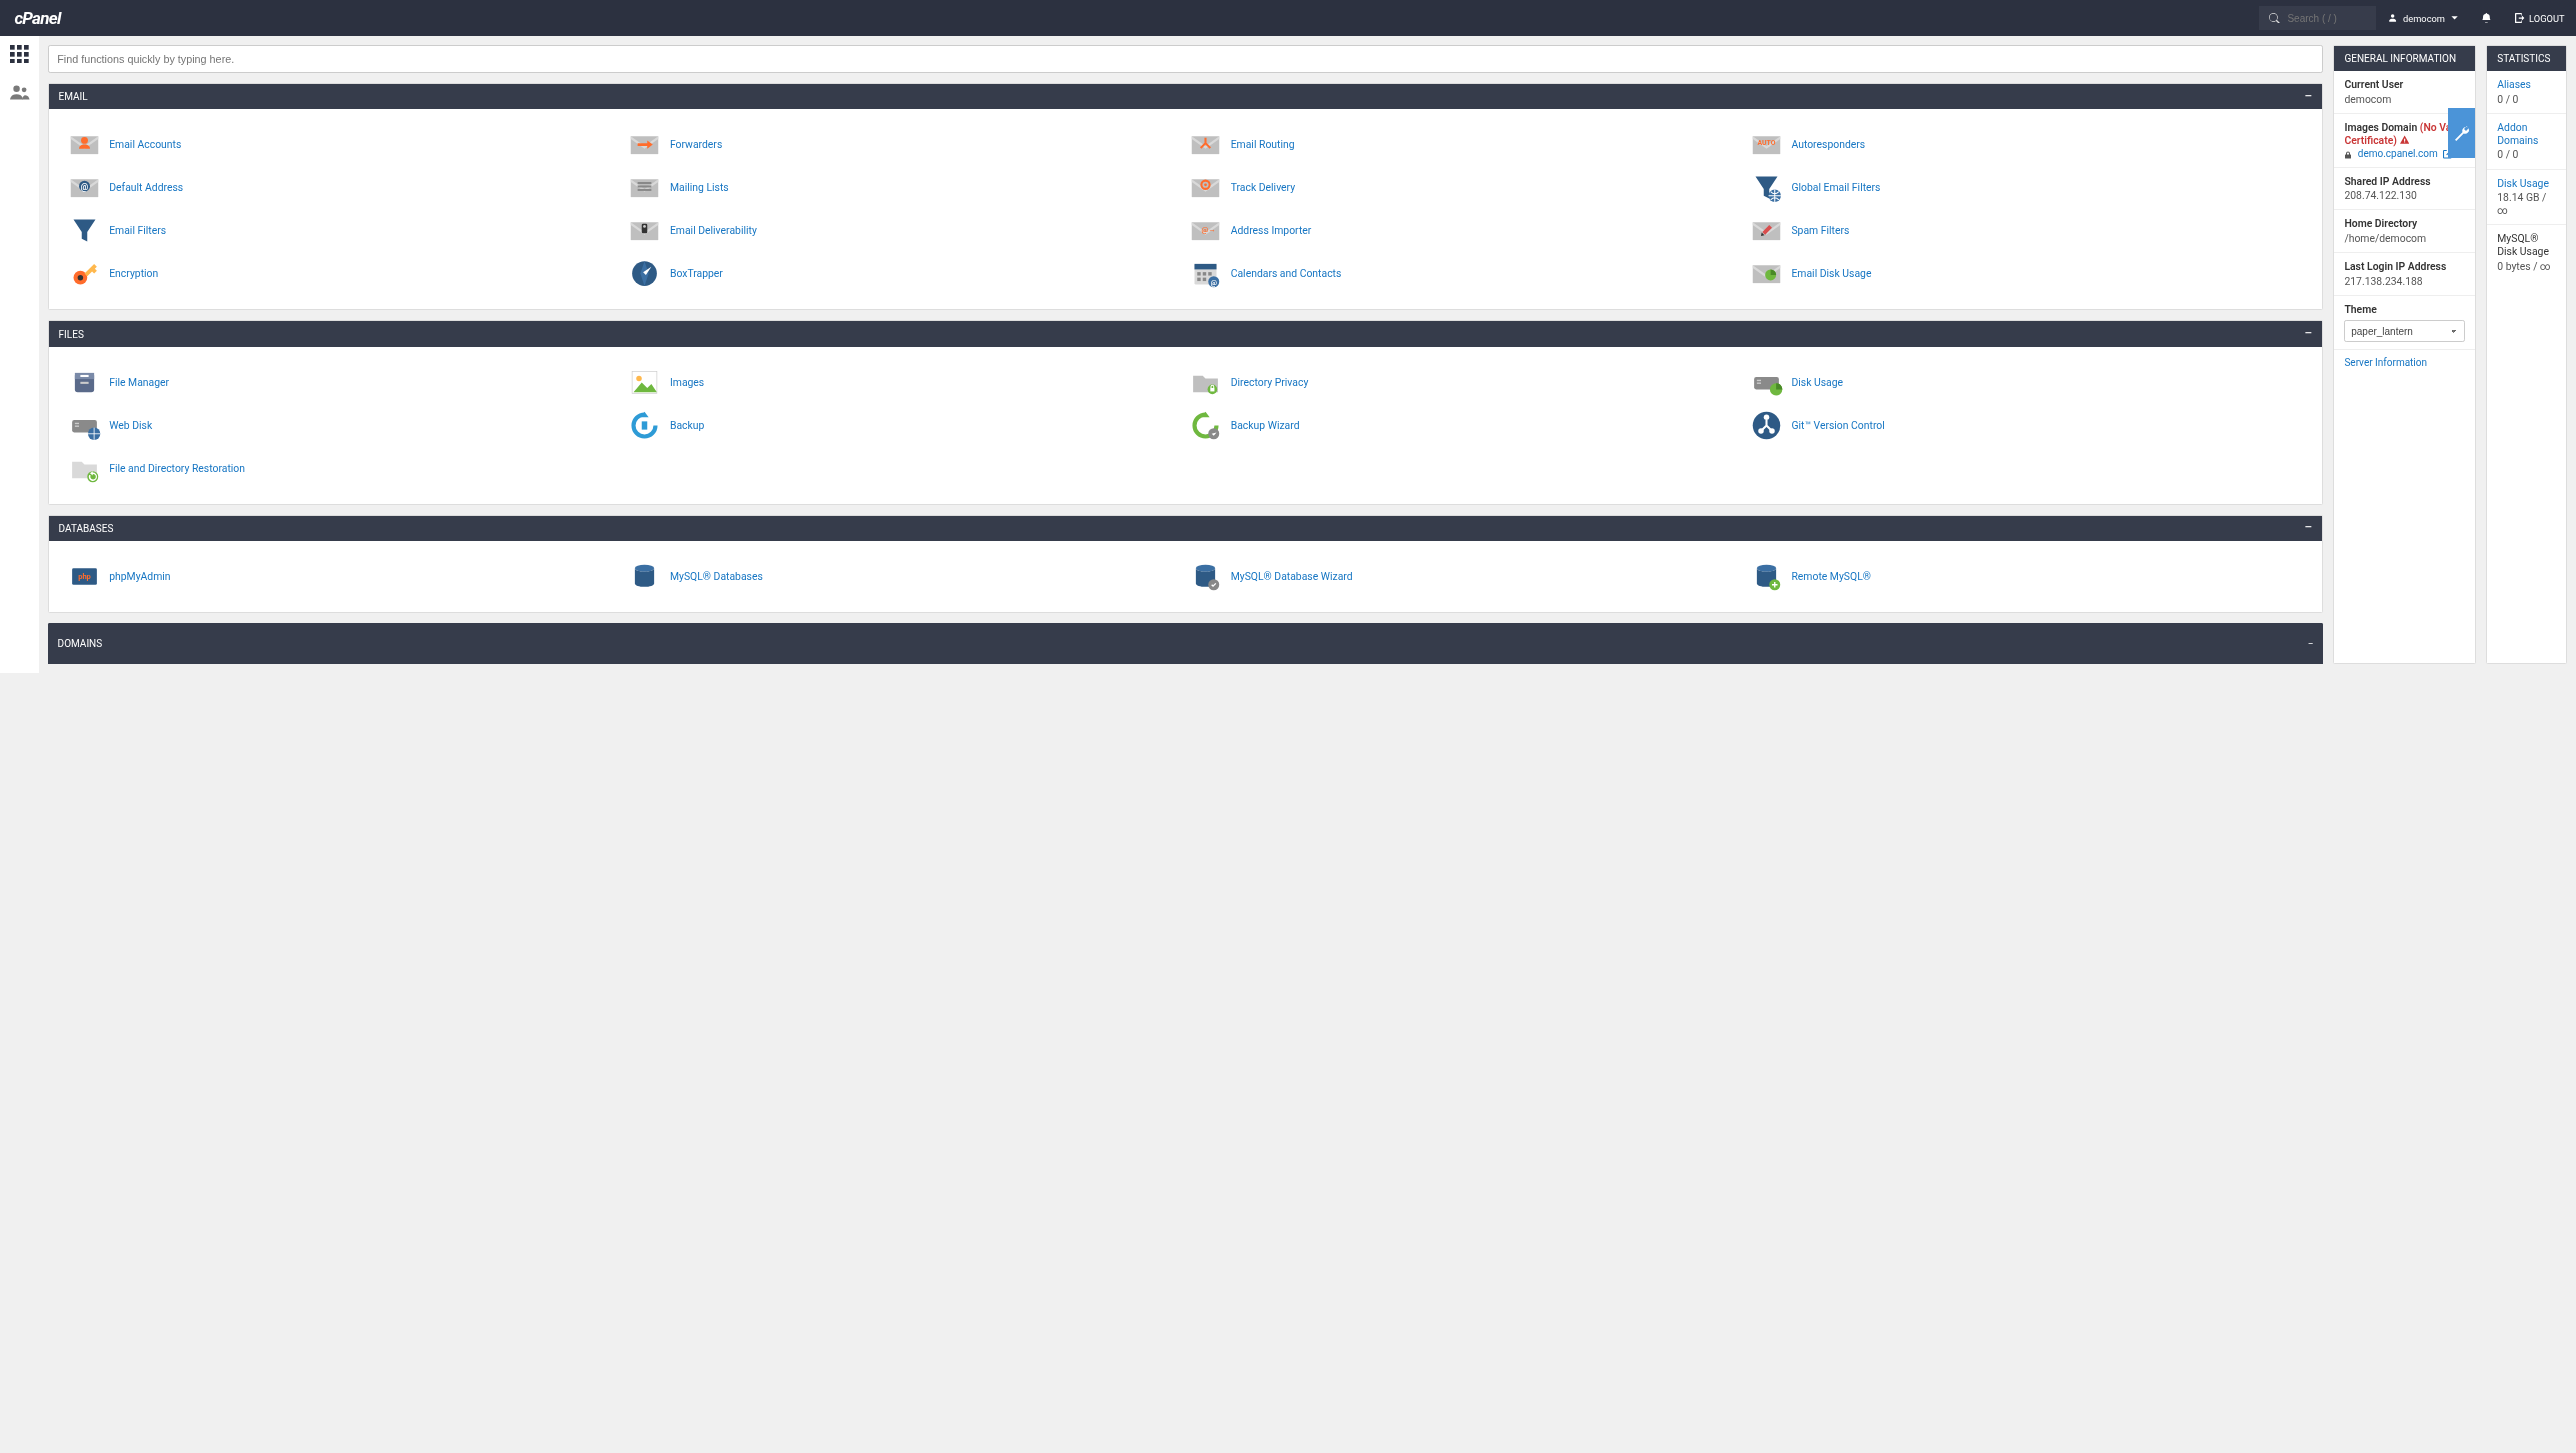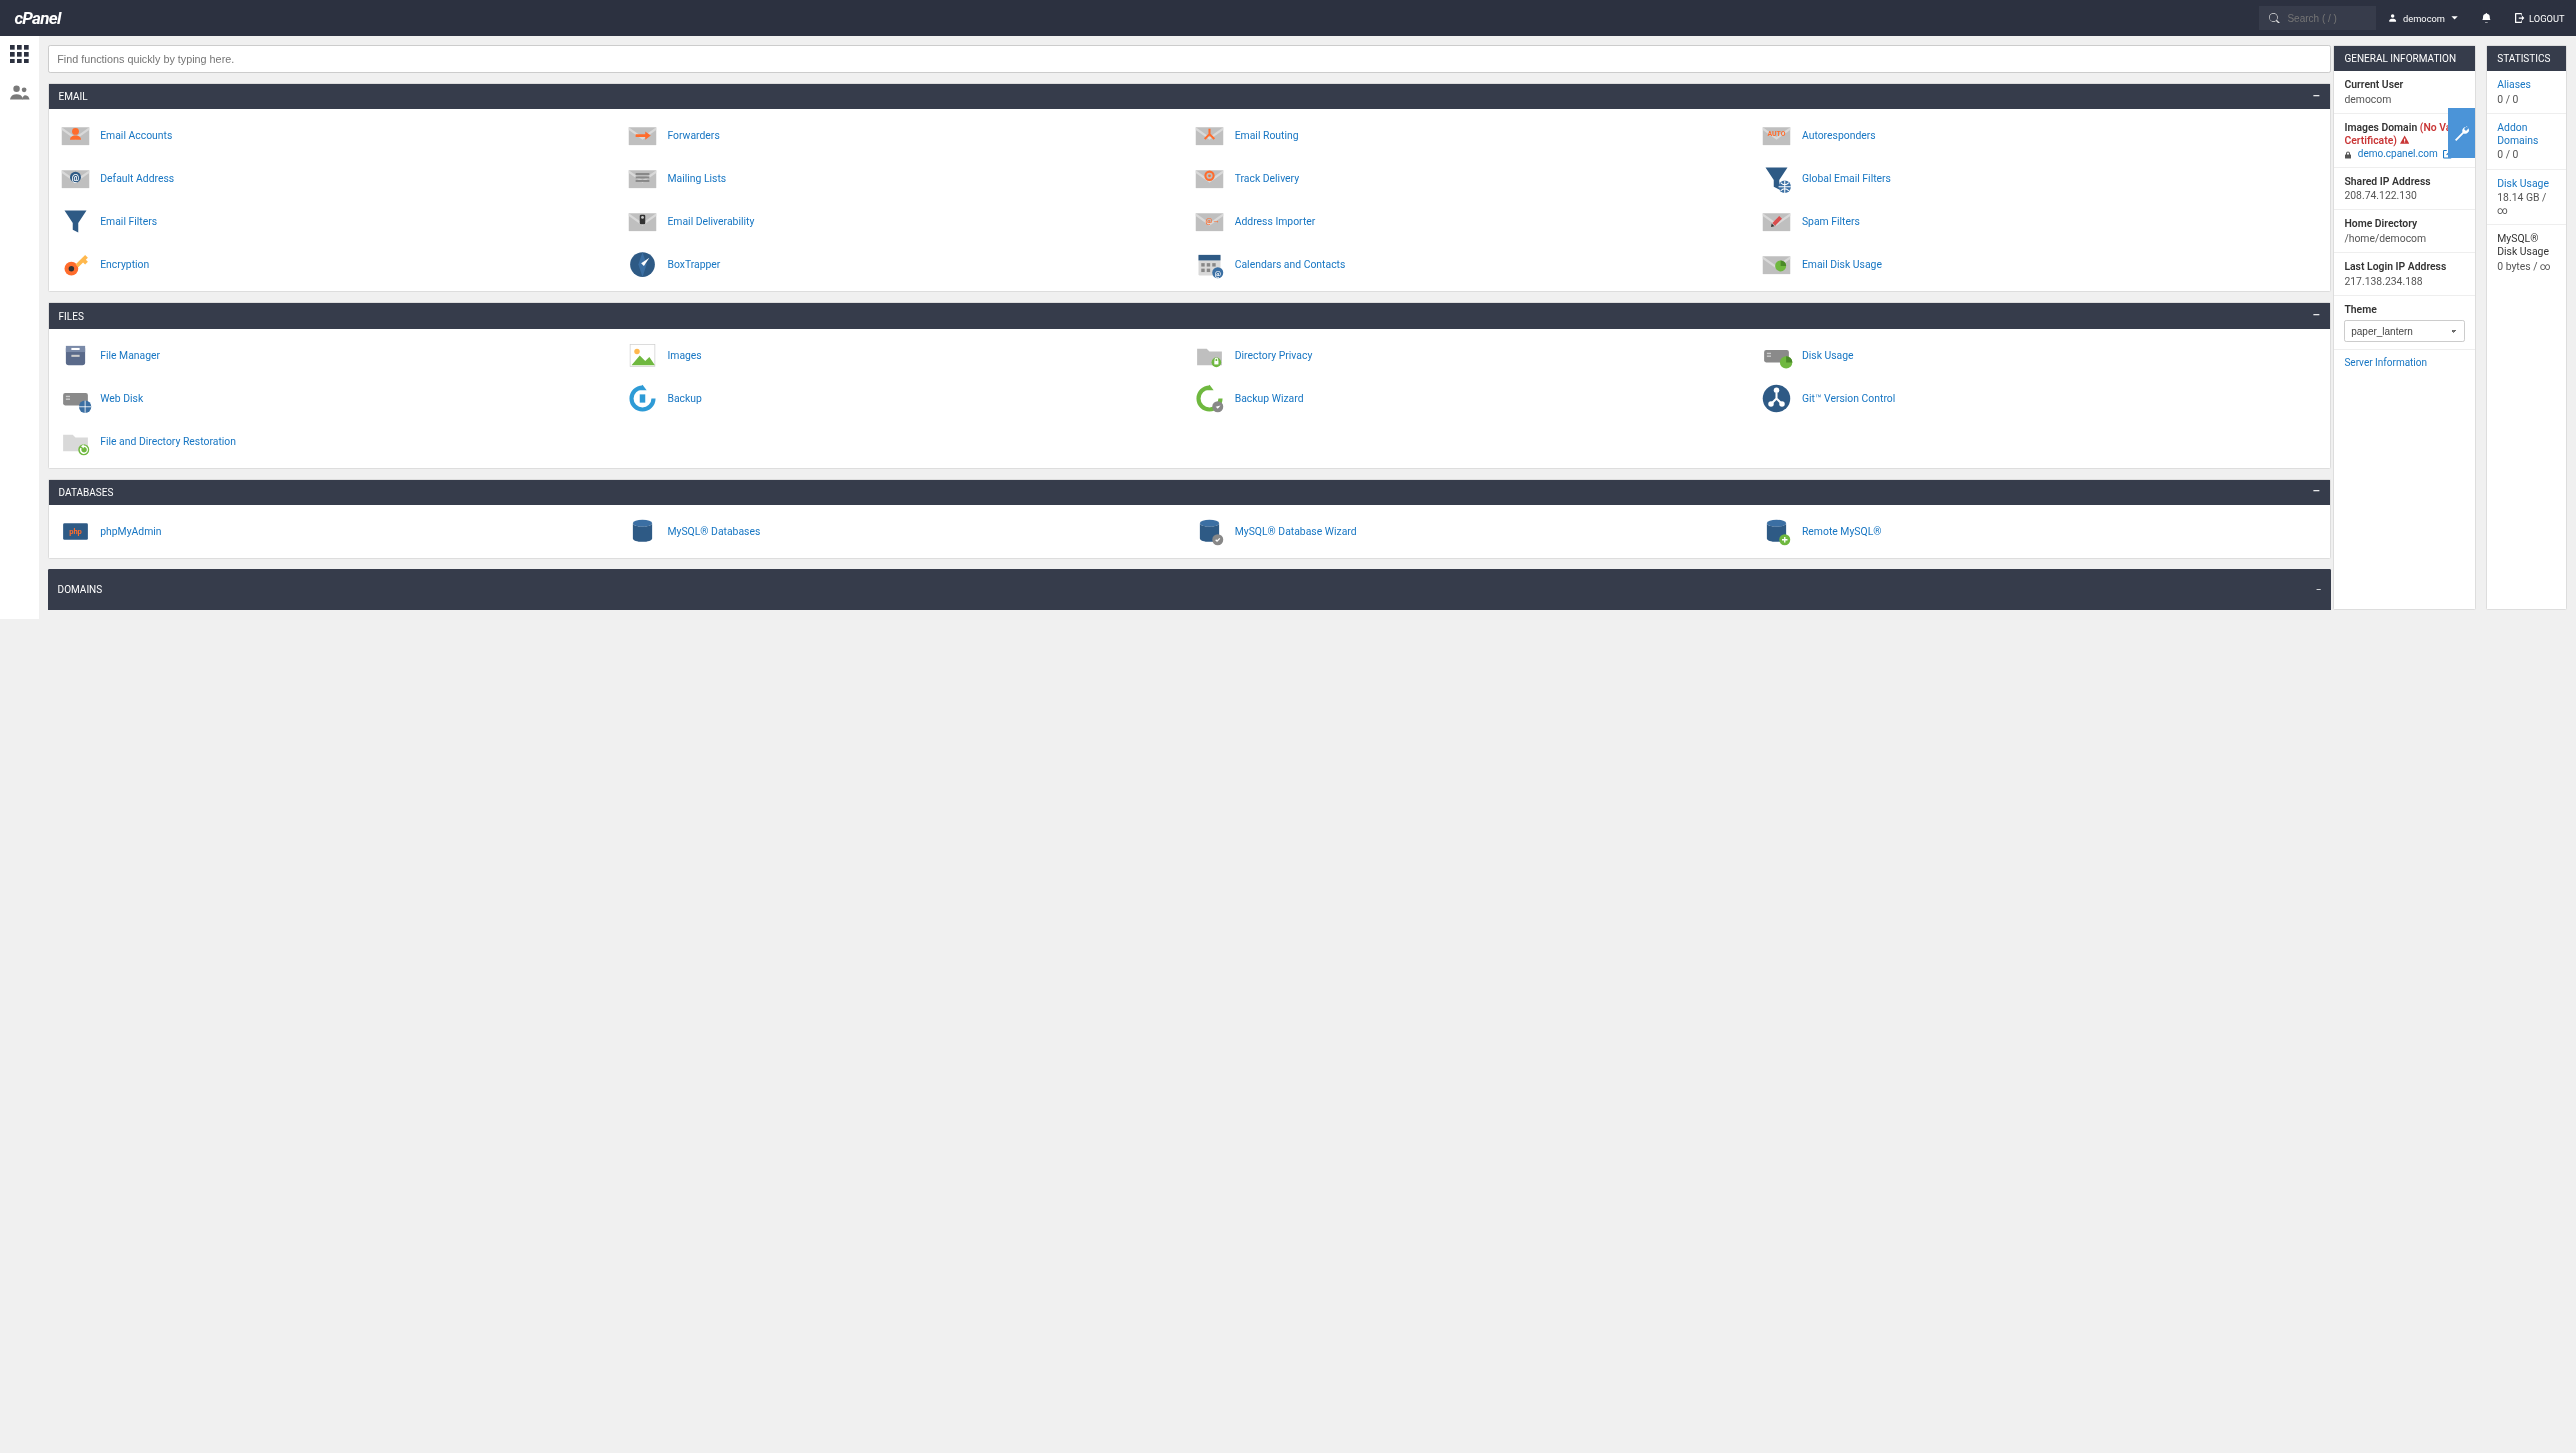--- a/index.html
+++ b/index.html
@@ -13,31 +13,31 @@
 .search-wrap input { background: transparent; border: none; color: #999; font-size: 10px; outline: none; width: 79px; }
 .search-icon { margin-right: 7.2px; fill: #ddd; }
 .user-chip { display: flex; align-items: center; padding: 0 11.5px; height: 36px; color: #fff; font-size: 9.3px; gap: 5.8px; }
 .notif { padding: 0 11.5px; height: 36px; display: flex; align-items: center; }
 .logout { display: flex; align-items: center; padding: 0 11.5px; gap: 4.3px; font-size: 9.3px; color: #fff; height: 36px; }
 
 .layout { display: flex; }
 .rail { width: 39px; background: #fff; display: flex; flex-direction: column; align-items: center; padding-top: 7.2px; gap: 16px; }
 .rail-btn { width: 21.6px; height: 21.6px; display: flex; align-items: center; justify-content: center; cursor: pointer; }
 
-.main { flex: 1; padding: 8.6px; display: flex; gap: 2px; }
+.main { flex: 1; padding: 8.6px; display: flex; gap: 10px; }
 .center { flex: 1; display: flex; flex-direction: column; gap: 10px; }
 .right { width: 234px; display: flex; flex-direction: row; gap: 10px; }
 
 .quick-search { background: #fff; border: 0.7px solid #ccc; border-radius: 2.2px; padding: 7.2px 8.6px; }
 .quick-search input { border: none; outline: none; width: 100%; font-size: 10.8px; color: #666; }
 
 .panel { background: #fff; border: 0.7px solid #ddd; border-radius: 1.4px; }
 .panel-header { background: #363c4b; color: #fff; padding: 7.2px 10px; font-size: 10px; display: flex; align-items: center; justify-content: space-between; }
 .panel-header .collapse { font-size: 14.4px; line-height: 10px; cursor: pointer; }
-.panel-body { padding: 10px; }
+.panel-body { padding: 19px; }
 
 .grid { display: grid; grid-template-columns: repeat(4, 1fr); gap: 10px 7.2px; }
 .item { display: flex; align-items: center; gap: 8.6px; cursor: pointer; }
 .item-icon { width: 33px; height: 33px; flex-shrink: 0; display: flex; align-items: center; justify-content: center; }
 .item-label { color: #1776c3; font-size: 10.4px; }
 
 .info-row { border-bottom: 0.7px solid #eee; padding: 7.2px 10px; }
 .info-row:last-child { border-bottom: none; }
 .info-label { font-weight: 600; color: #333; font-size: 10.4px; margin-bottom: 1.4px; }
 .info-value { color: #555; font-size: 10.4px; }

